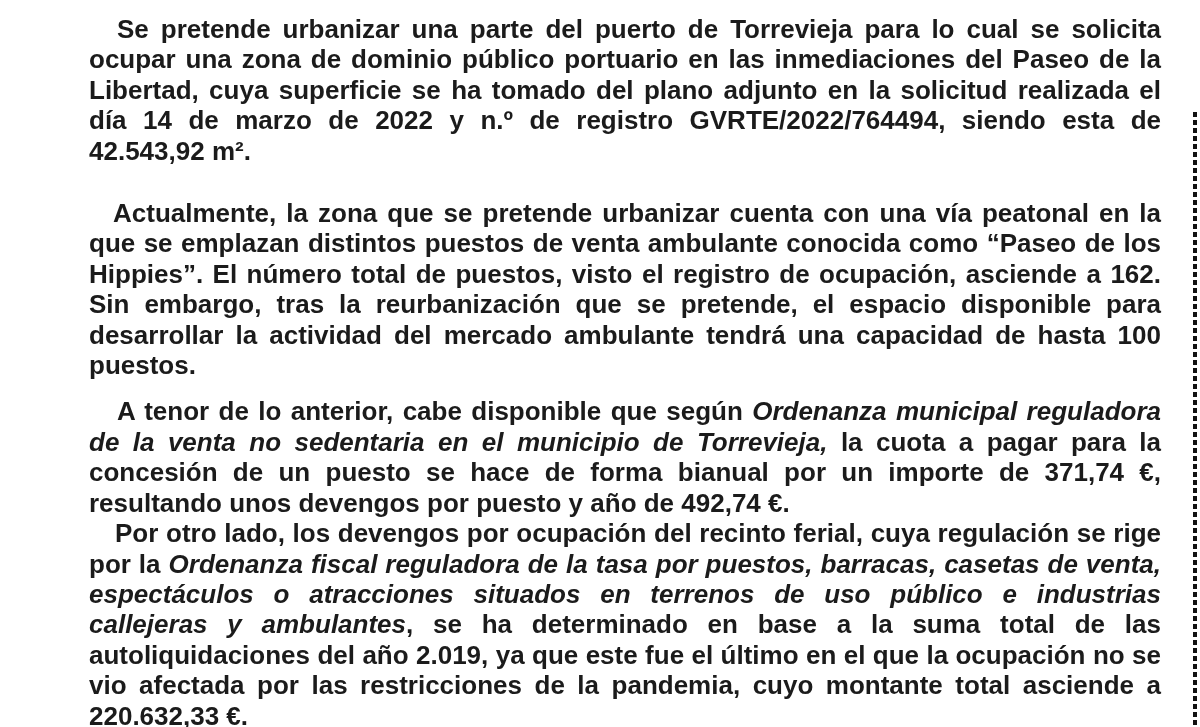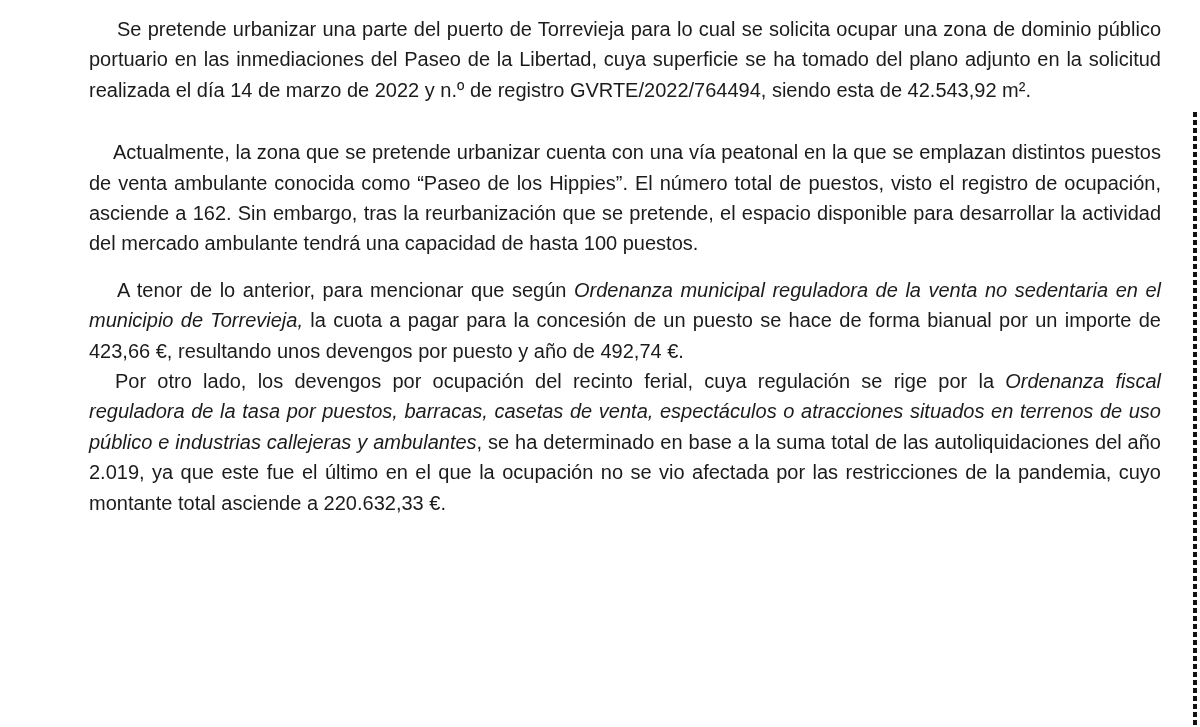--- a/index.html
+++ b/index.html
@@ -22,26 +22,27 @@
       width: 1072px;
     }
     .heading {
       font-weight: bold;
       font-size: 23px;
       line-height: 30px;
       margin: 4px 0 0 0;
       color: #111111;
     }
     .para {
-      font-size: 20px;
+      font-size: 26px;
       line-height: 30.4px;
       text-align: justify;
       text-indent: 28px;
       margin: 0;
       color: #1b1b1b;
+      font-weight: bold;
     }
     .para .it { font-style: italic; }
     .p1 { margin-top: 14px; }
     .p2 { margin-top: 32px; text-indent: 24px; }
     .p3 { margin-top: 16px; text-indent: 28px; }
     .p4 { margin-top: 0; text-indent: 26px; }
     .dotted-edge {
       position: absolute;
       left: 1193px;
       top: 112px;
@@ -61,21 +62,21 @@
 
   <p class="para p1">
     <span>Se pretende urbanizar una parte del puerto de Torrevieja para lo cual se solicita ocupar una zona de dominio público portuario en las inmediaciones del Paseo de la Libertad, cuya superficie se ha tomado del plano adjunto en la solicitud realizada el día 14 de marzo de 2022 y n.º de registro GVRTE/2022/764494, siendo esta de 42.543,92 m².</span>
   </p>
 
   <p class="para p2">
     <span>Actualmente, la zona que se pretende urbanizar cuenta con una vía peatonal en la que se emplazan distintos puestos de venta ambulante conocida como “Paseo de los Hippies”. El número total de puestos, visto el registro de ocupación, asciende a 162. Sin embargo, tras la reurbanización que se pretende, el espacio disponible para desarrollar la actividad del mercado ambulante tendrá una capacidad de hasta 100 puestos.</span>
   </p>
 
   <p class="para p3">
-    <span>A tenor de lo anterior, para mencionar que según </span><span class="it">Ordenanza municipal reguladora de la venta no sedentaria en el municipio de Torrevieja,</span><span> la cuota a pagar para la concesión de un puesto se hace de forma bianual por un importe de 423,66 €, resultando unos devengos por puesto y año de 492,74 €.</span>
+    <span>A tenor de lo anterior, cabe disponible que según </span><span class="it">Ordenanza municipal reguladora de la venta no sedentaria en el municipio de Torrevieja,</span><span> la cuota a pagar para la concesión de un puesto se hace de forma bianual por un importe de 371,74 €, resultando unos devengos por puesto y año de 492,74 €.</span>
   </p>
 
   <p class="para p4">
     <span>Por otro lado, los devengos por ocupación del recinto ferial, cuya regulación se rige por la </span><span class="it">Ordenanza fiscal reguladora de la tasa por puestos, barracas, casetas de venta, espectáculos o atracciones situados en terrenos de uso público e industrias callejeras y ambulantes</span><span>, se ha determinado en base a la suma total de las autoliquidaciones del año 2.019, ya que este fue el último en el que la ocupación no se vio afectada por las restricciones de la pandemia, cuyo montante total asciende a 220.632,33 €.</span>
   </p>
 </div>
 
 <div class="dotted-edge"></div>
 
 </body></html>

